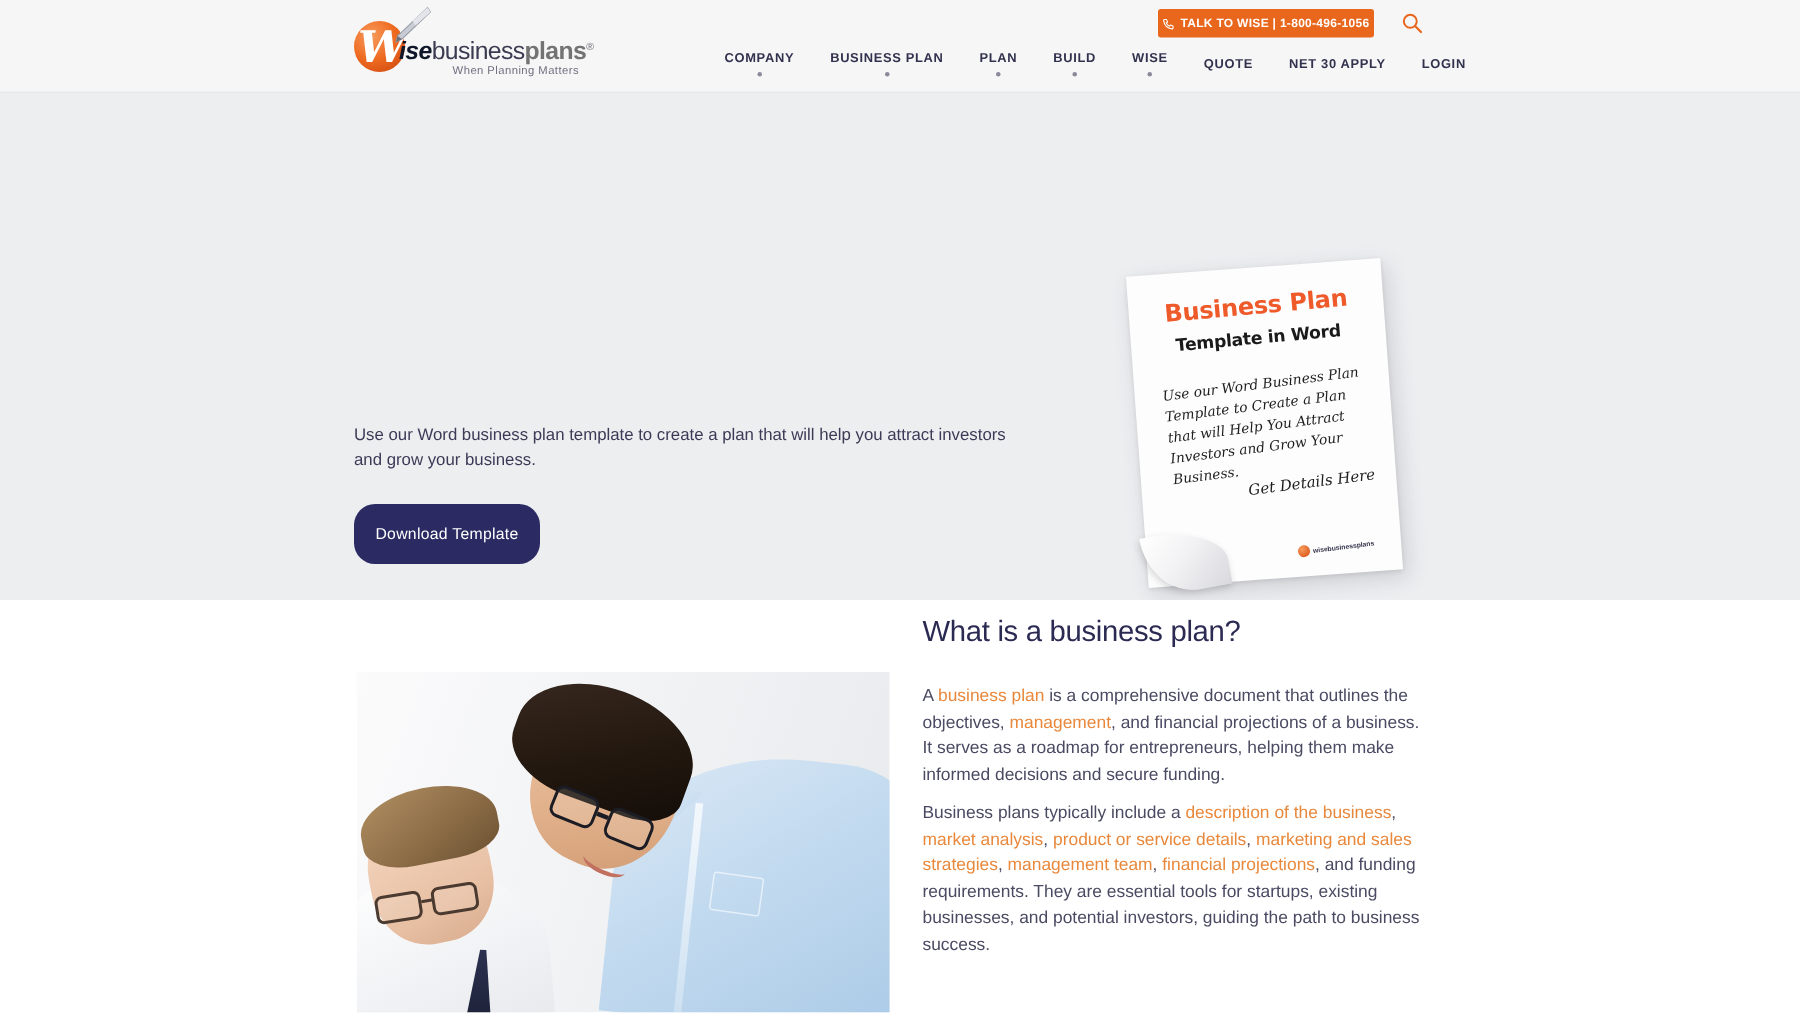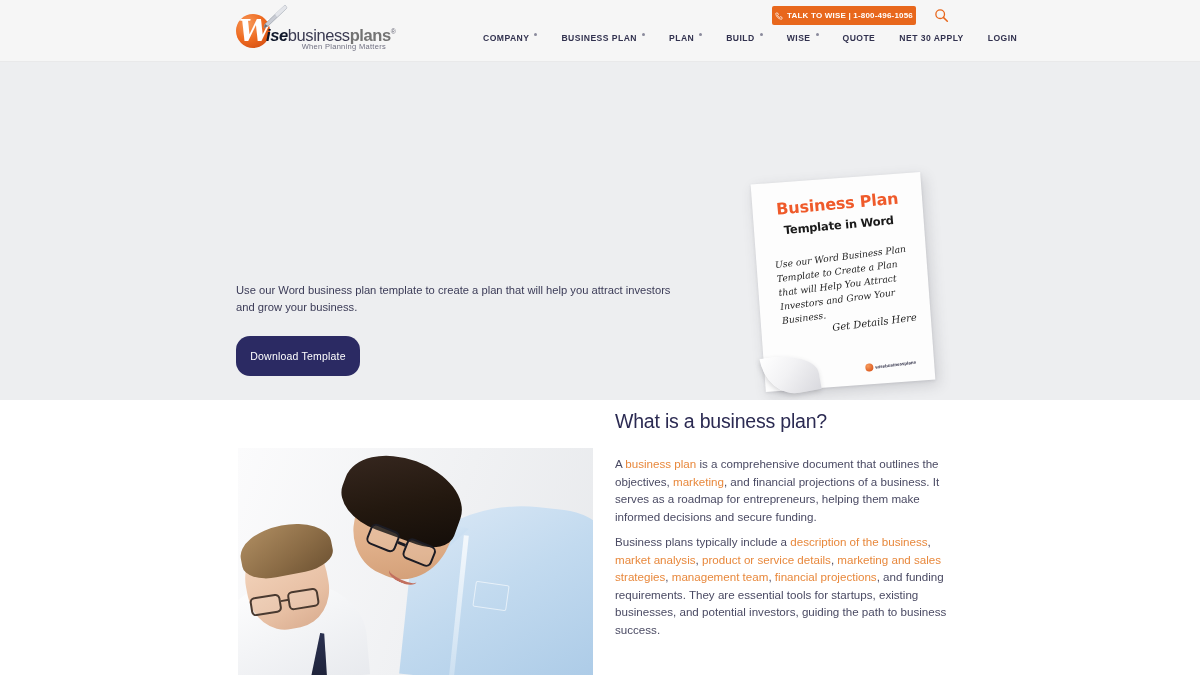--- a/index.html
+++ b/index.html
@@ -68,24 +68,25 @@
     width:18px; height:18px; cursor:pointer;
     display:flex; align-items:center; justify-content:center;
   }
 
   .nav {
     position:absolute; left:483px; top:33px;
     display:flex; align-items:center; gap:0px;
     white-space:nowrap;
   }
   .nav-item {
-    display:flex; align-items:flex-start; gap:5px;
+    display:flex; align-items:center; gap:5px;
     font-size:8.6px; font-weight:bold; letter-spacing:0.45px;
     color:#32324f; cursor:pointer;
     padding:0 12px;
+    flex-direction:column;
   }
   .nav-item:first-child { padding-left:0; }
   .nav-caret {
     width:3px; height:3px; border-radius:50%;
     background:#8a8a9c; display:inline-block;
   }
 
   
   .hero {
     position:relative;
@@ -418,18 +419,18 @@
     <div class="ph-man-hair"></div>
     <div class="ph-man-glass">
         <i class="l"></i>
         <b></b>
         <i class="r"></i>
       </div>
   </div>
 
   <h2 class="c-title">What is a business plan?</h2>
 
-  <p class="c-para p1"><span>A </span><span class="lnk">business plan</span><span> is a comprehensive document that outlines the objectives, </span><span class="lnk">marketing</span><span>, and financial projections of a business. It serves as a roadmap for entrepreneurs, helping them make informed decisions and secure funding.</span></p>
+  <p class="c-para p1"><span>A </span><span class="lnk">business plan</span><span> is a comprehensive document that outlines the objectives, </span><span class="lnk">management</span><span>, and financial projections of a business. It serves as a roadmap for entrepreneurs, helping them make informed decisions and secure funding.</span></p>
 
   <p class="c-para p2"><span>Business plans typically include a </span><span class="lnk">description of the business</span><span>, </span><span class="lnk">market analysis</span><span>, </span><span class="lnk">product or service details</span><span>, </span><span class="lnk">marketing and sales strategies</span><span>, </span><span class="lnk">management team</span><span>, </span><span class="lnk">financial projections</span><span>, and funding requirements. They are essential tools for startups, existing businesses, and potential investors, guiding the path to business success.</span></p>
 </div>
 
 <div class="watermark">datanumen.com</div>
 
 </body></html>

